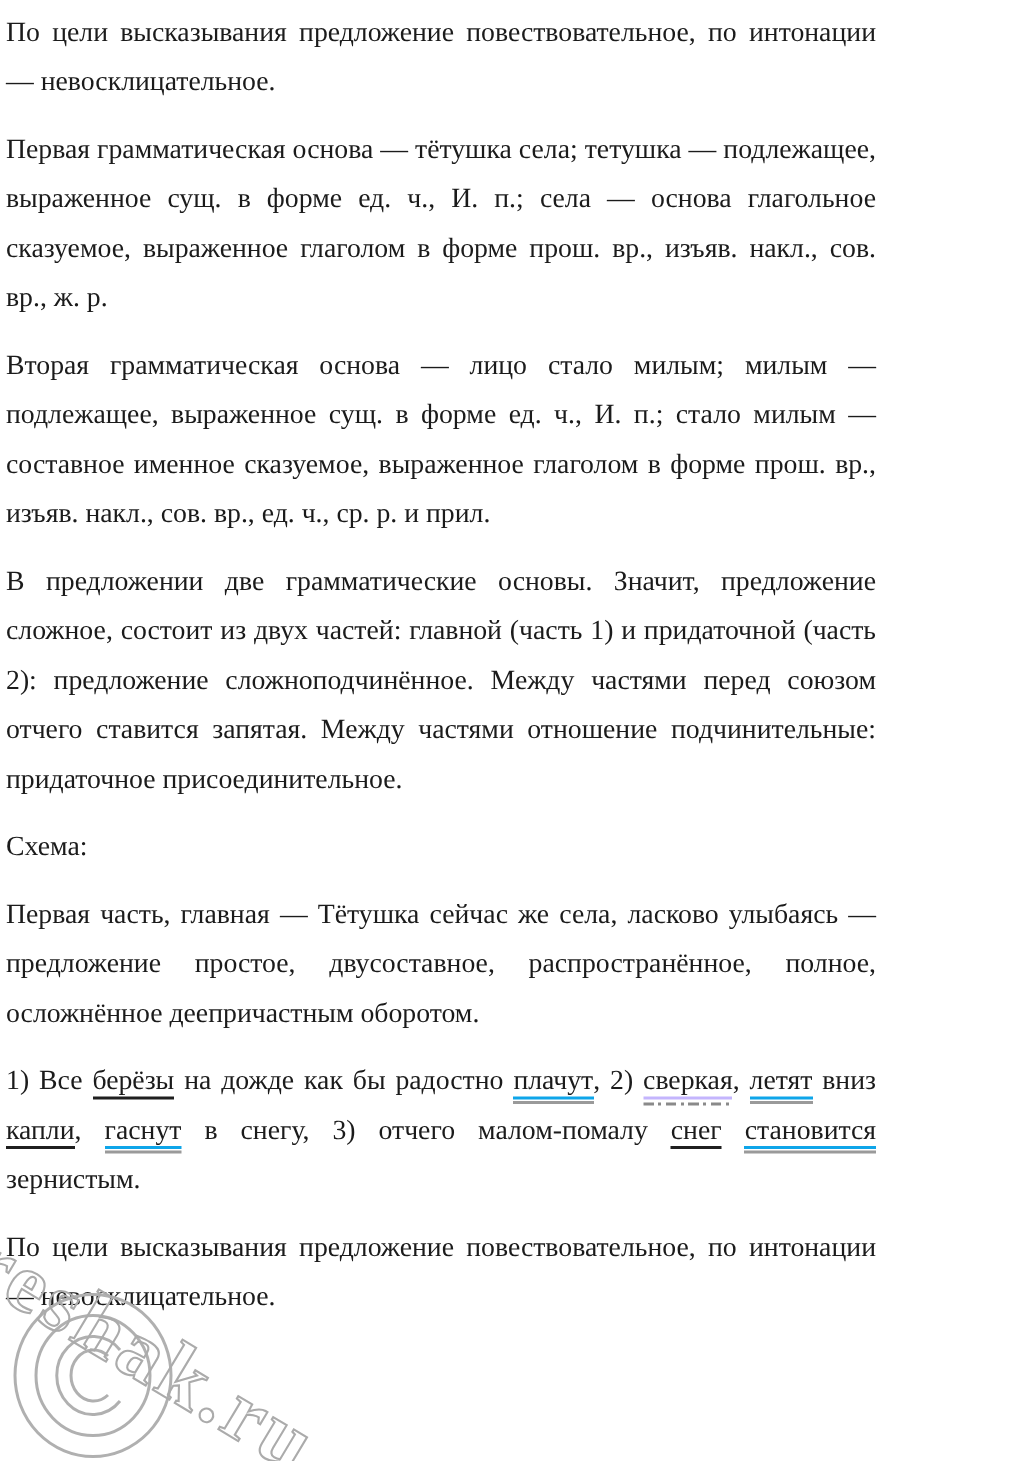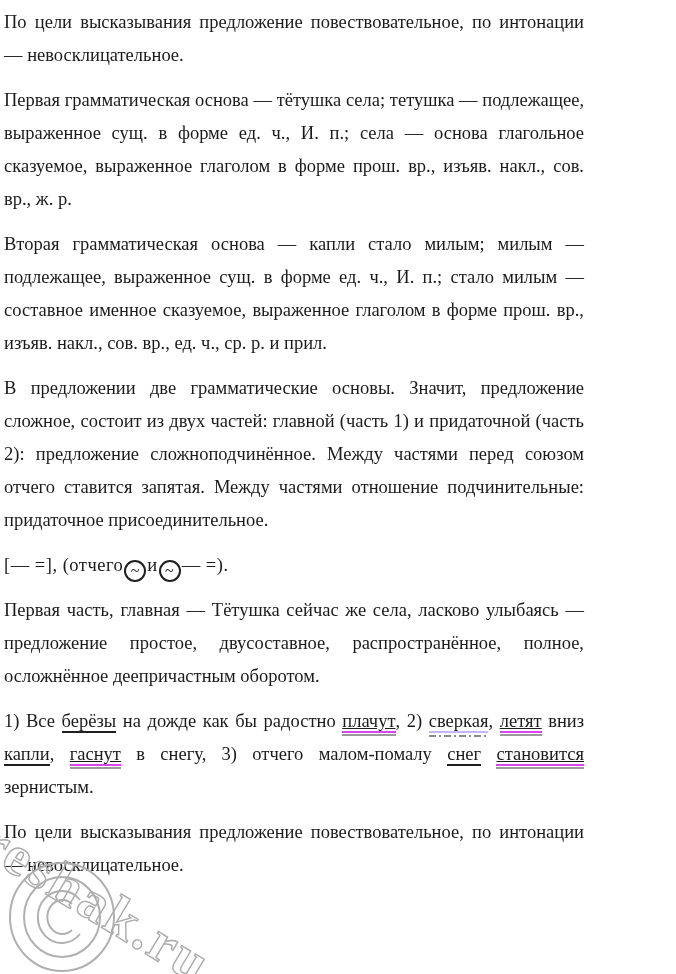--- a/index.html
+++ b/index.html
@@ -16,21 +16,21 @@
     color: #1b1b1b;
     overflow: hidden;
   }
   .doc { position: relative; z-index: 1; }
   p.para { margin: 0 0 12px 0; text-align: justify; }
   p.para:last-child { margin-bottom: 0; }
   .i { }
   
   .u-subj { border-bottom: 2px solid #1f1f1f; padding-bottom: 0px; }
   
-  .u-pred { position: relative; border-bottom: 2px solid #d946ef; text-decoration: underline; }
+  .u-pred { position: relative; border-bottom: 2px solid #0ea5e9; }
   .u-pred::after {
     content: ""; position: absolute; left: 0; right: 0; bottom: -5px;
     border-top: 2px solid #9a9a9a;
   }
   
   .u-adv { position: relative; border-bottom: 2px solid #c4b5fd; }
   .u-adv::after {
     content: ""; position: absolute; left: 0; right: 0; bottom: -6px; height: 2px;
     background-image: repeating-linear-gradient(90deg,
       #8a8a8a 0 7px, transparent 7px 10px, #8a8a8a 10px 12px, transparent 12px 15px);
@@ -62,23 +62,23 @@
   .wm-circle { position: absolute; left: 2px; top: 34px; }
 </style>
 </head>
 <body>
 
 <div class="page">
 
   <div class="doc">
       <p class="para"><span>По цели высказывания предложение повествовательное, по интонации — невосклицательное.</span></p>
       <p class="para"><span>Первая грамматическая основа — </span><span class="i">тётушка села</span><span>; тетушка — </span><span class="i">подлежащее</span><span>, выраженное сущ. в форме ед. ч., И. п.; села — </span><span class="i">основа глагольное сказуемое</span><span>, выраженное глаголом в форме прош. вр., изъяв. накл., сов. вр., ж. р.</span></p>
-      <p class="para"><span>Вторая грамматическая основа — </span><span class="i">капли стало милым</span><span>; милым — </span><span class="i">подлежащее</span><span>, выраженное сущ. в форме ед. ч., И. п.; стало милым — </span><span class="i">составное именное сказуемое</span><span>, выраженное глаголом в форме прош. вр., изъяв. накл., сов. вр., ед. ч., ср. р. и прил.</span></p>
+      <p class="para"><span>Вторая грамматическая основа — </span><span class="i">лицо стало милым</span><span>; милым — </span><span class="i">подлежащее</span><span>, выраженное сущ. в форме ед. ч., И. п.; стало милым — </span><span class="i">составное именное сказуемое</span><span>, выраженное глаголом в форме прош. вр., изъяв. накл., сов. вр., ед. ч., ср. р. и прил.</span></p>
       <p class="para"><span>В предложении две грамматические основы. Значит, предложение сложное, состоит из двух частей: главной (</span><span class="i">часть 1</span><span>) и придаточной (</span><span class="i">часть 2</span><span>): предложение сложноподчинённое. Между частями перед союзом </span><span class="i">отчего</span><span> ставится запятая. Между частями отношение подчинительные: придаточное присоединительное.</span></p>
-      <p class="para schema-line"><span>[— =], (отчего</span><span class="circle">~</span><span>и</span><span class="circle">~</span><span>— =).</span></p>
+      <p class="para"><span>Схема:</span></p>
       <p class="para"><span>Первая часть, главная — </span><span class="i">Тётушка сейчас же села, ласково улыбаясь</span><span> — предложение простое, двусоставное, распространённое, полное, осложнённое деепричастным оборотом.</span></p>
       <p class="para"><span>1) Все </span><span class="u-subj">берёзы</span><span> на дожде как бы радостно </span><span class="u-pred">плачут</span><span>, 2) </span><span class="u-adv">сверкая</span><span>, </span><span class="u-pred">летят</span><span> вниз </span><span class="u-subj">капли</span><span>, </span><span class="u-pred">гаснут</span><span> в снегу, 3) отчего малом-помалу </span><span class="u-subj">снег</span><span> </span><span class="u-pred">становится</span><span> зернистым.</span></p>
       <p class="para"><span>По цели высказывания предложение повествовательное, по интонации — невосклицательное.</span></p>
     </div>
 
   <div class="watermark">
     <svg class="wm-circle" width="128" height="118" viewBox="0 0 128 118">
       <ellipse cx="60" cy="57" rx="52" ry="54" fill="none" stroke="#b0b0b0" stroke-width="2"></ellipse>
       <ellipse cx="60" cy="57" rx="38" ry="40" fill="none" stroke="#b0b0b0" stroke-width="2"></ellipse>
       <path d="M 78 40 A 24 26 0 1 0 78 74" fill="none" stroke="#b0b0b0" stroke-width="2"></path>

